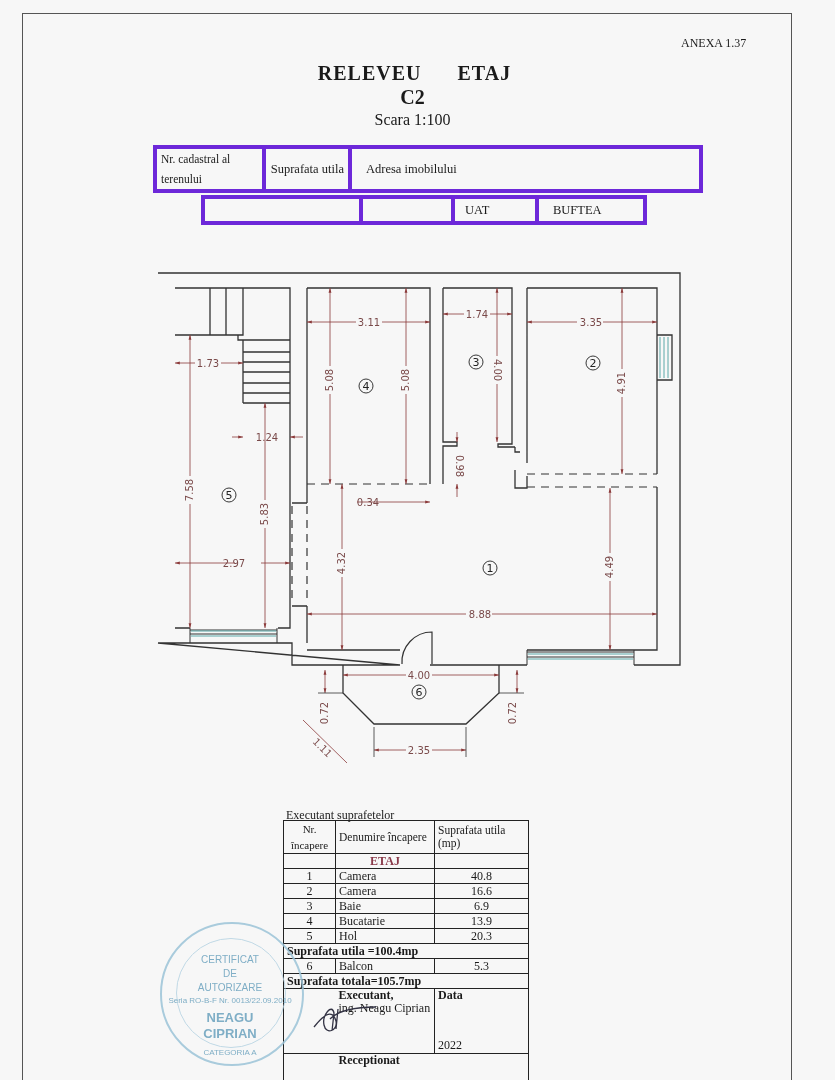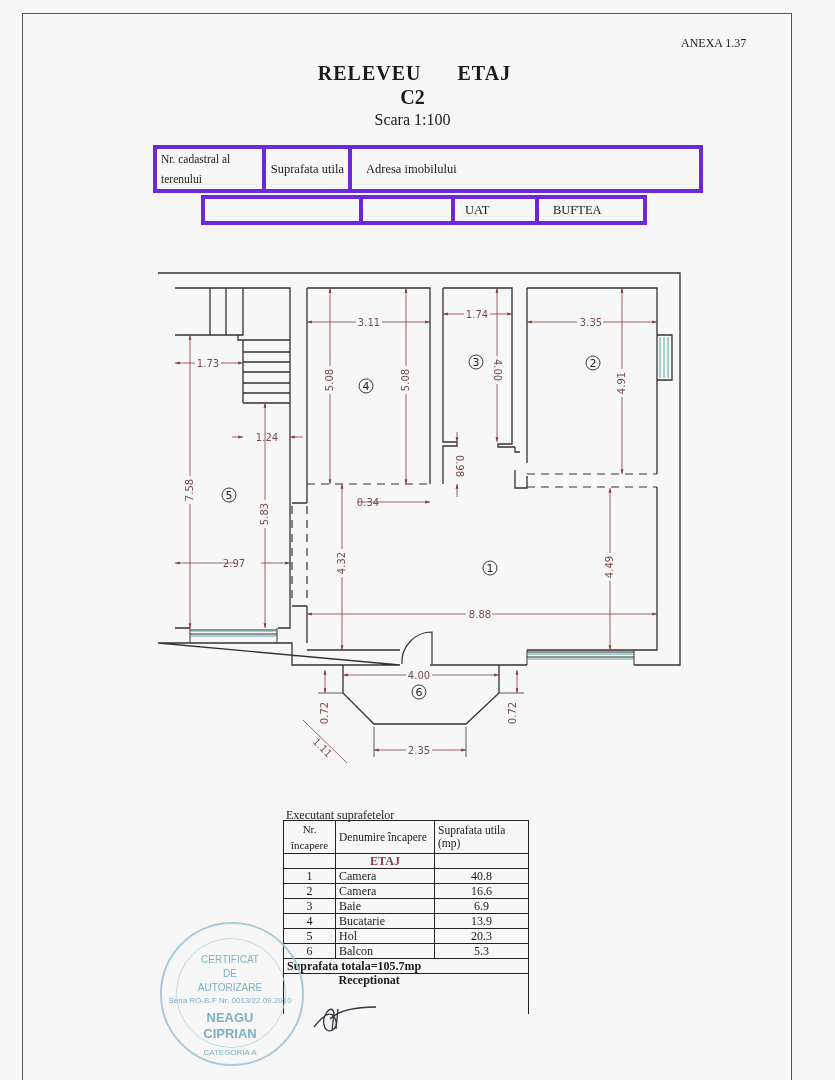--- a/index.html
+++ b/index.html
@@ -254,26 +254,40 @@
     <td class="c">4</td>
     <td>Bucatarie</td>
     <td class="c">13.9</td>
   </tr>
   <tr>
     <td class="c">5</td>
     <td>Hol</td>
     <td class="c">20.3</td>
   </tr>
   <tr>
+    <td colspan="3" class="bold">Suprafata utila =100.4mp</td>
+  </tr>
+  <tr>
     <td class="c">6</td>
     <td>Balcon</td>
     <td class="c">5.3</td>
   </tr>
   <tr>
     <td colspan="3" class="bold">Suprafata totala=105.7mp</td>
+  </tr>
+  <tr>
+    <td style="border-right:none;height:64px"></td>
+    <td style="vertical-align:top;border-left:none">
+      <div class="bold">Executant,</div>
+      <div>ing. Neagu Ciprian</div>
+    </td>
+    <td style="vertical-align:top;position:relative">
+      <div class="bold">Data</div>
+      <div style="position:absolute;bottom:1px">2022</div>
+    </td>
   </tr>
   <tr>
     <td style="border-right:none;border-bottom:none;height:40px"></td>
     <td colspan="2" class="bold" style="vertical-align:top;border-left:none;border-bottom:none">Receptionat</td>
   </tr>
 </tbody>
   </table>
 
 <svg style="position:absolute;left:310px;top:995px" width="70" height="50">
   <path d="M4,32 C12,22 22,12 26,26 C28,36 16,40 14,30 C12,20 22,8 24,18 L22,36 M28,14 L26,34 M20,24 C30,14 50,12 66,12" fill="none" stroke="#334" stroke-width="1.3"></path>

